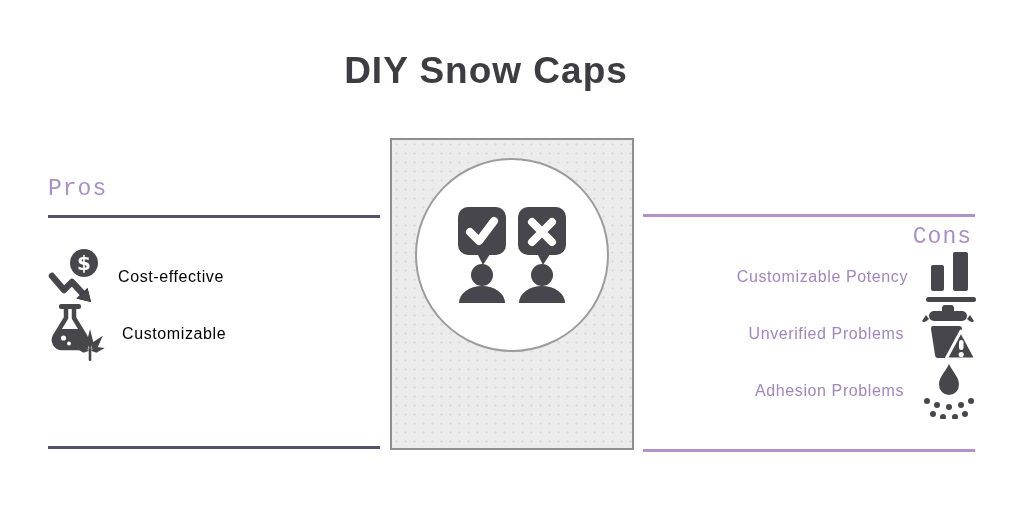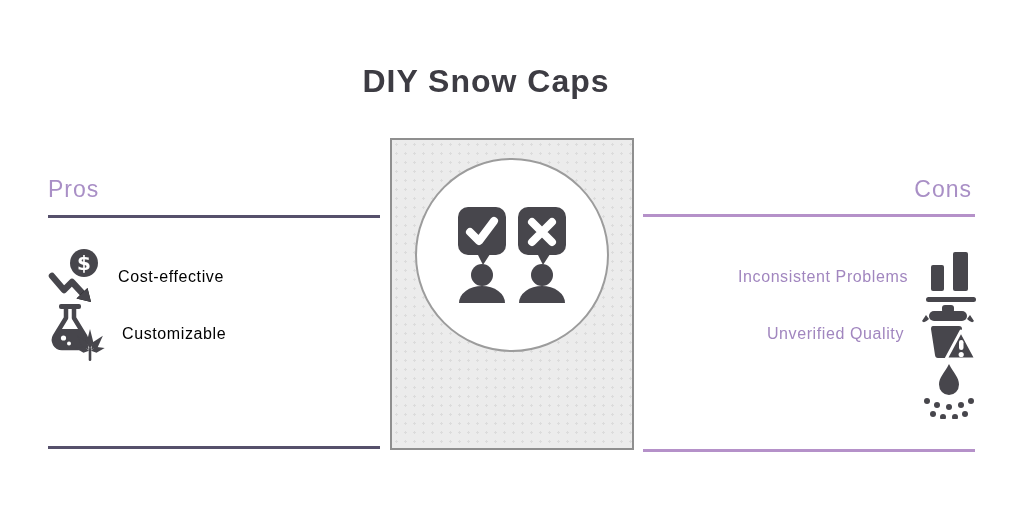--- a/index.html
+++ b/index.html
@@ -2,41 +2,41 @@
 <html><head>
 <meta charset="utf-8">
 <style>
   html,body{margin:0;padding:0;background:#ffffff;}
   .stage{
     position:relative;width:1024px;height:525px;background:#ffffff;overflow:hidden;
     font-family:"Liberation Sans",sans-serif;
   }
   .title{
     position:absolute;left:0;top:50px;width:972px;text-align:center;
-    font-size:32px;font-weight:bold;color:#3d3c43;letter-spacing:1px;margin-top:13px;
+    font-size:37px;font-weight:bold;color:#3d3c43;letter-spacing:1px;
   }
   
   .card{
     position:absolute;left:390px;top:138px;width:244px;height:312px;
     background-color:#ececec;
     background-image:radial-gradient(circle,#dcdcdc 1px,transparent 1.2px);
     background-size:9px 9px;
     border:2px solid #8f8f8f;box-sizing:border-box;
   }
   .card-circle{
     position:absolute;left:415px;top:158px;width:194px;height:194px;
     background:#ffffff;border:2px solid #9c9c9c;border-radius:50%;
     box-sizing:border-box;display:flex;align-items:center;justify-content:center;
   }
   
   .col-heading{
-    position:absolute;top:176px;font-size:23px;color:#a98fc6;letter-spacing:1px;
+    position:absolute;top:176px;font-size:23px;color:#a98fc6;letter-spacing:1px;font-family:Liberation Mono, monospace;
   }
   .pros-heading{left:48px;}
-  .cons-heading{right:52px;text-align:left;}
+  .cons-heading{right:52px;text-align:left;margin-top:48px;}
   
   .line{position:absolute;height:3px;}
   .line-dark{background:#56506b;}
   .line-purple{background:#b591c9;}
   .pros-line-top{left:48px;top:215px;width:332px;}
   .pros-line-bottom{left:48px;top:446px;width:332px;}
   .cons-line-top{left:643px;top:214px;width:332px;}
   .cons-line-bottom{left:643px;top:449px;width:332px;}
   
   .row{position:absolute;display:flex;align-items:center;}
@@ -115,47 +115,48 @@
     </span>
     <span class="pros-label">Customizable</span>
   </div>
 
   <div class="line line-dark pros-line-bottom"></div>
 
   <div class="col-heading cons-heading">Cons</div>
   <div class="line line-purple cons-line-top"></div>
 
   <div class="row cons-row cons-row-1">
-    <span class="cons-label">Inconsistent Problems</span>
+    <span class="cons-label">Customizable Potency</span>
     <span class="icon">
       <svg width="50" height="54" viewBox="0 0 50 54" fill="#47464c" xmlns="http://www.w3.org/2000/svg">
         <rect x="5" y="15" width="13" height="26" rx="2"></rect>
         <rect x="27" y="2" width="15" height="39" rx="2"></rect>
         <rect x="0" y="47" width="50" height="5" rx="2.5"></rect>
       </svg>
     </span>
   </div>
 
   <div class="row cons-row cons-row-2">
-    <span class="cons-label">Unverified Quality</span>
+    <span class="cons-label">Unverified Problems</span>
     <span class="icon">
       <svg width="54" height="58" viewBox="0 0 54 58" fill="#47464c" xmlns="http://www.w3.org/2000/svg">
         <rect x="20" y="0" width="12" height="8" rx="3"></rect>
         <rect x="7" y="6" width="38" height="10" rx="5"></rect>
         <path d="M7,14 q-5,5 -7,2 l4,-6 z"></path>
         <path d="M45,14 q5,5 7,2 l-4,-6 z"></path>
         <path d="M11,21 h26 q3,0 3,3 l-2,26 q-0.3,3 -3,3 H16 q-2.7,0 -3,-3 L9,24 q0,-3 2,-3 z"></path>
         <path d="M39,26 L54,54 H24 Z" stroke="#ffffff" stroke-width="3" stroke-linejoin="round"></path>
         <rect x="37" y="35" width="4.5" height="10" rx="2.2" fill="#ffffff"></rect>
         <circle cx="39.2" cy="49.5" r="2.6" fill="#ffffff"></circle>
       </svg>
     </span>
   </div>
 
   <div class="row cons-row cons-row-3">
+    <span class="cons-label">Adhesion Problems</span>
     <span class="icon">
       <svg width="54" height="56" viewBox="0 0 54 56" fill="#47464c" xmlns="http://www.w3.org/2000/svg">
         <path d="M27,1 C22.5,10 17,14.5 17,21.5 a10,10.5 0 0 0 20,0 C37,14.5 31.5,10 27,1 Z"></path>
         <circle cx="5" cy="38" r="3"></circle>
         <circle cx="15" cy="42" r="3"></circle>
         <circle cx="27" cy="44" r="3"></circle>
         <circle cx="39" cy="42" r="3"></circle>
         <circle cx="49" cy="38" r="3"></circle>
         <circle cx="11" cy="51" r="3"></circle>
         <circle cx="21" cy="54" r="3"></circle>

